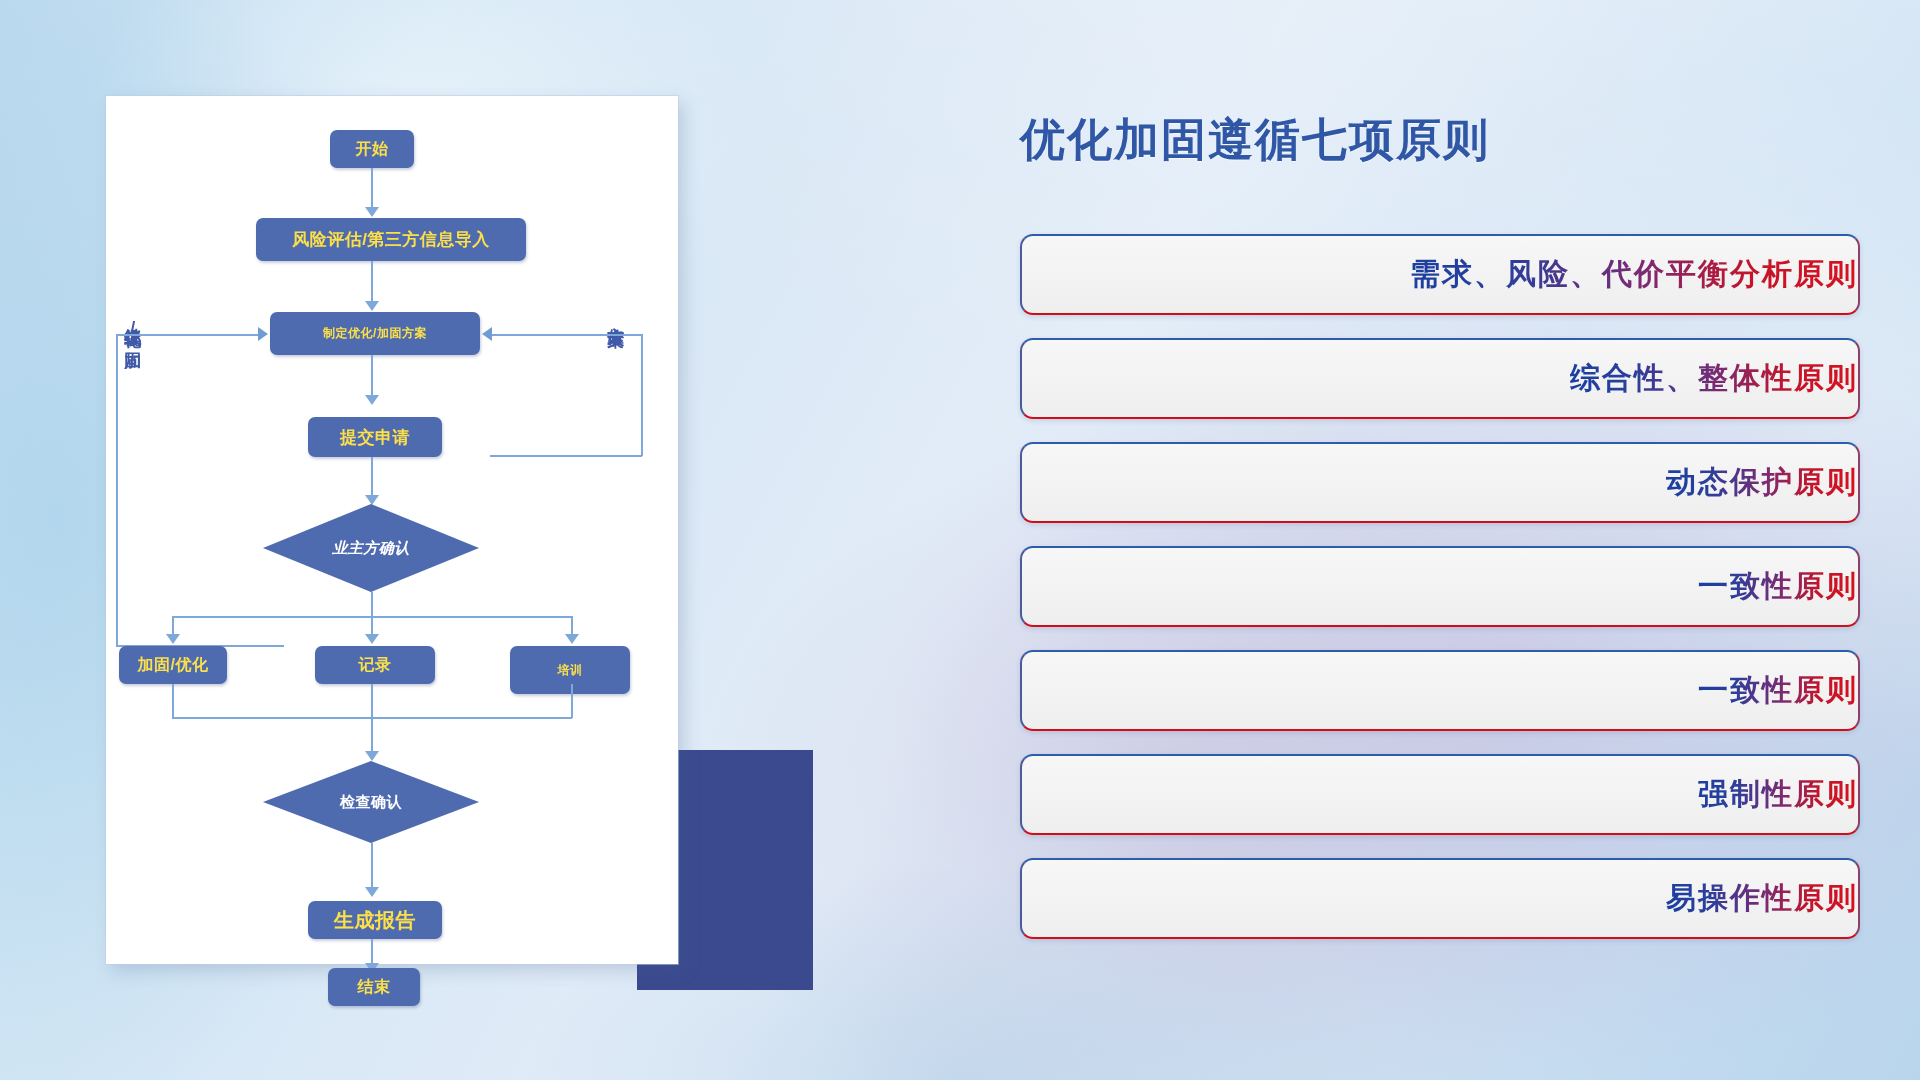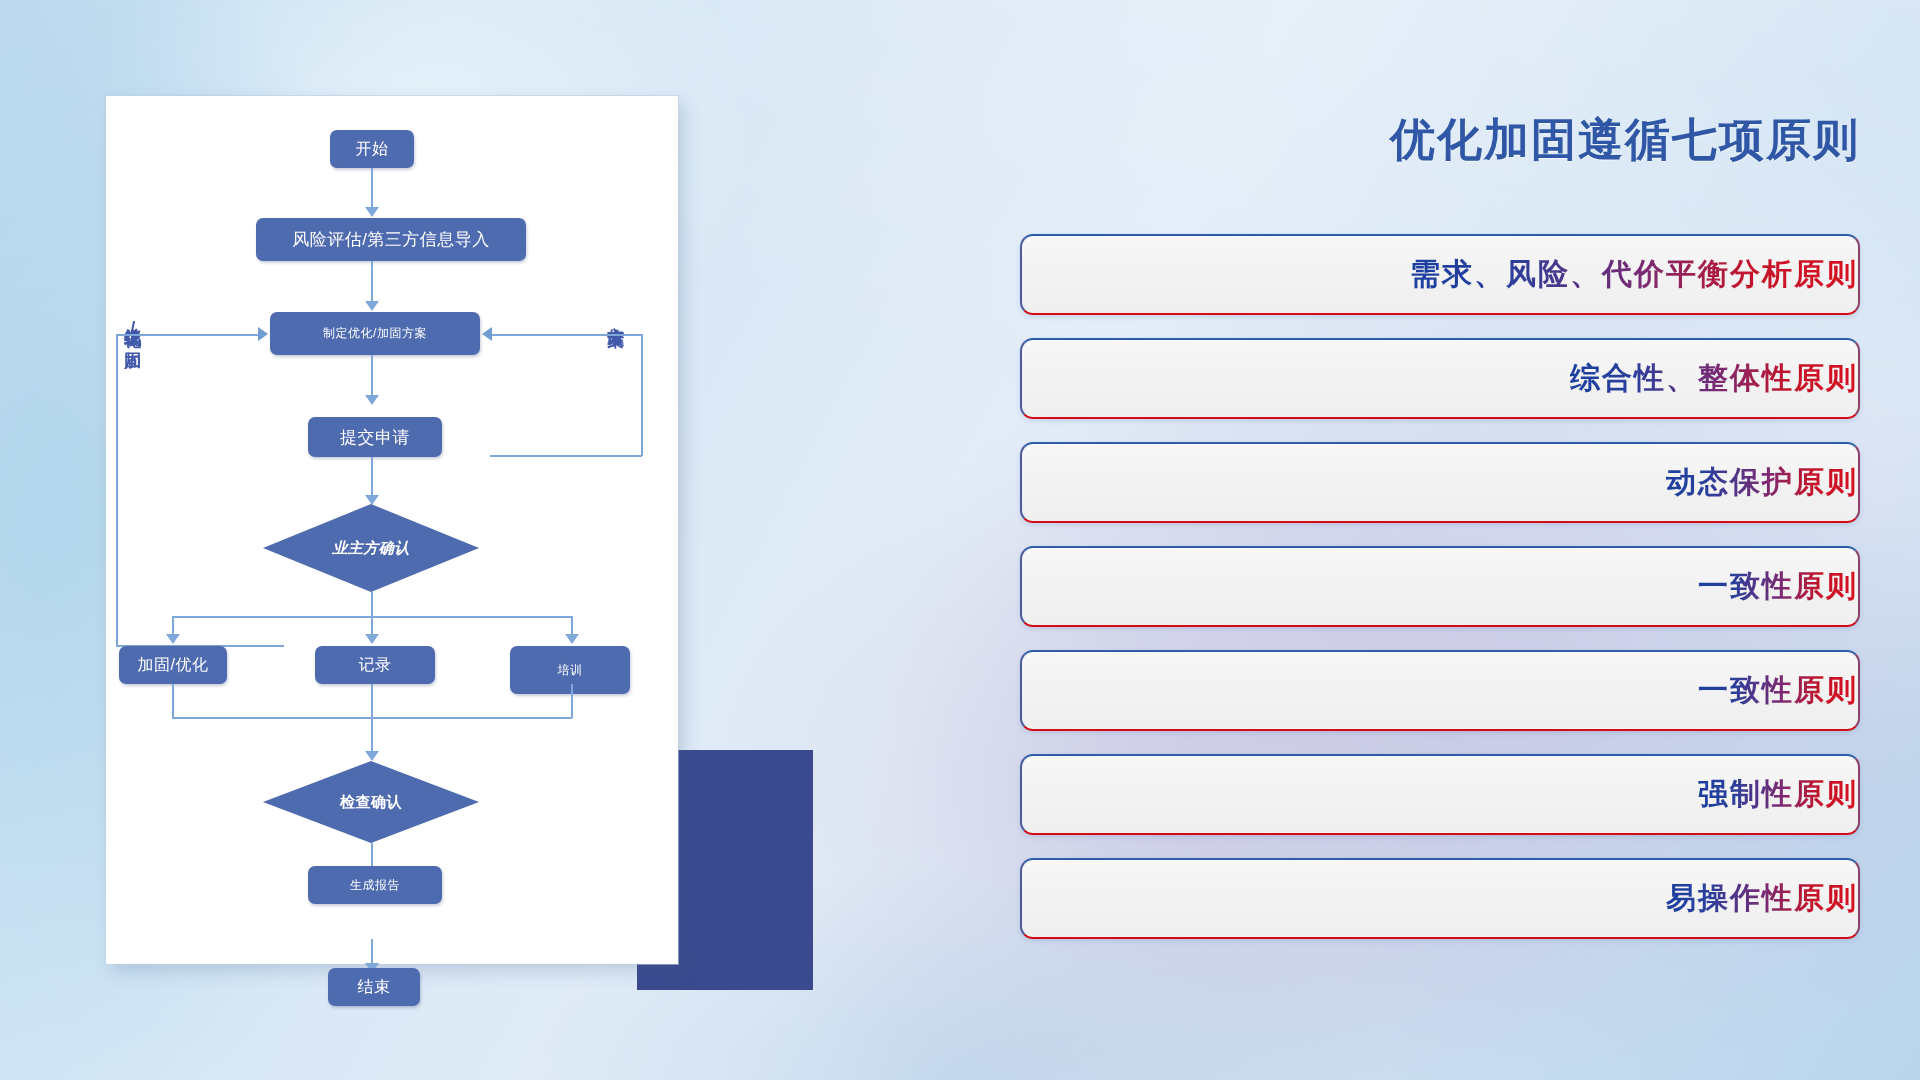--- a/index.html
+++ b/index.html
@@ -30,23 +30,23 @@
   #left-wrap{position:absolute;left:0;top:0;width:900px;height:1080px;z-index:2;}
   #accent-block{position:absolute;left:637px;top:750px;width:176px;height:240px;background:#3b4a8f;}
   #flow-panel{
     position:absolute;left:106px;top:96px;width:572px;height:868px;
     background:#ffffff;
     box-shadow:0 0 0 1px rgba(190,205,225,.55), 6px 7px 16px rgba(70,95,140,.22);
   }
 
   
   .node{
-    position:absolute;background:#4f6bb0;color:#ffffff;border-radius:7px;
+    position:absolute;background:#4f6bb0;color:#fde047;border-radius:7px;
     display:flex;align-items:center;justify-content:center;
-    font-weight:400;letter-spacing:.5px;text-align:center;
+    font-weight:700;letter-spacing:.5px;text-align:center;
     box-shadow:1px 2px 3px rgba(40,60,110,.25);
     white-space:nowrap;
   }
   .diamond{position:absolute;}
   .diamond .dshape{
     position:absolute;inset:0;background:#4f6bb0;
     clip-path:polygon(50% 0,100% 50%,50% 100%,0 50%);
     box-shadow:1px 2px 3px rgba(40,60,110,.22);
   }
   .diamond .dlabel{
@@ -61,21 +61,21 @@
   .arw-l{border-top:7px solid transparent;border-bottom:7px solid transparent;border-right:10px solid #6f9cd3;}
   .arw-r{border-top:7px solid transparent;border-bottom:7px solid transparent;border-left:10px solid #6f9cd3;}
   .vlabel{
     position:absolute;color:#4059a8;font-weight:700;font-size:17px;line-height:1.02;
     writing-mode:vertical-rl;text-orientation:upright;letter-spacing:1px;white-space:nowrap;
   }
 
   
   #right-wrap{position:absolute;left:1020px;top:0;width:880px;height:1080px;z-index:3;}
   #deck-title{
-    position:absolute;left:0;top:110px;width:840px;text-align:right;
+    position:absolute;left:0;top:110px;width:840px;text-align:left;
     font-size:45px;font-weight:700;letter-spacing:2px;color:#2f57a6;
     text-shadow:0 1px 0 rgba(255,255,255,.55);
   }
   #cards{position:absolute;left:0;top:234px;width:840px;}
   .card{
     position:relative;height:77px;margin-bottom:23px;border-radius:13px;
     background:linear-gradient(180deg,#f7f7f7 0%,#f2f2f2 55%,#efefef 100%);
     border-top:2px solid #2d5ca8;
     border-left:2px solid #4a5a9b;
     border-right:2px solid #8c3f67;
@@ -160,21 +160,21 @@
     <div class="arw arw-d" style="left:259px;top:655px;"></div>
 
     <div class="diamond" style="left:157px;top:665px;width:216px;height:82px;">
       <div class="dshape"></div>
       <div class="dlabel">检查确认</div>
     </div>
 
     <div class="ln lnv" style="left:265px;top:747px;height:48px;"></div>
     <div class="arw arw-d" style="left:259px;top:791px;"></div>
 
-    <div class="node" style="left:202px;top:770px;width:134px;height:38px;font-size:12px;">生成报告</div>
+    <div class="node" style="left:202px;top:805px;width:134px;height:38px;font-size:20px;">生成报告</div>
     <div class="ln lnv" style="left:265px;top:843px;height:28px;"></div>
     <div class="arw arw-d" style="left:259px;top:867px;"></div>
 
     <div class="node" style="left:222px;top:872px;width:92px;height:38px;font-size:16px;">结束</div>
 
   </div>
 </div>
 
 <div id="right-wrap">
 

